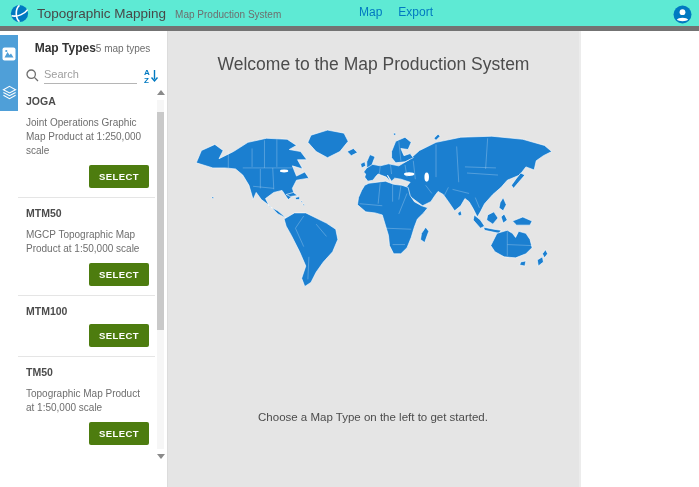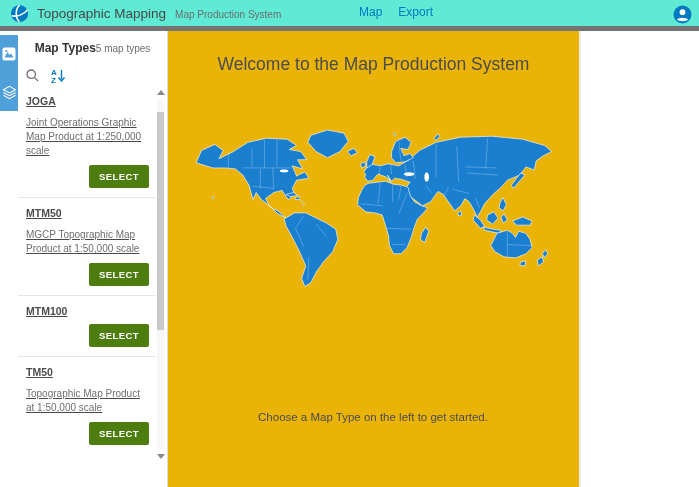--- a/index.html
+++ b/index.html
@@ -45,21 +45,21 @@
   .search-row { display: flex; align-items: center; padding: 10px 8px 0 8px; height: 30px; }
   .search-icon { flex: 0 0 auto; margin-right: 5px; }
   .search-input {
     flex: 1 1 auto; border: none; outline: none; border-bottom: 1px solid #b5b5b5;
     font-family: "Liberation Sans", sans-serif; font-size: 11px; color: #4a4a4a;
     padding: 2px 0 3px 0; width: 90px; background: transparent;
   }
   .search-input::placeholder { color: #9e9e9e; }
   .sort-btn { flex: 0 0 auto; margin-left: 7px; cursor: pointer; }
 
-  .card-list { position: absolute; left: 0; right: 12px; top: 55px; bottom: 0; overflow: hidden; text-decoration: underline; }
+  .card-list { position: absolute; left: 0; right: 12px; top: 55px; bottom: 0; overflow: hidden; }
   .card { padding: 7px 6px 9px 8px; border-bottom: 1px solid #e5e5e5; }
   .card:last-child { border-bottom: none; }
   .card-title { font-size: 10.5px; font-weight: bold; color: #4c4c4c; padding: 2px 0 0 0; }
   .card-desc { font-size: 10px; line-height: 14px; color: #6e6e6e; margin-top: 9px; }
   .card-btn-row { text-align: right; margin-top: 7px; }
   .select-btn {
     display: inline-block; background: #4d7c0f; color: #ffffff; border: none; cursor: pointer;
     font-family: "Liberation Sans", sans-serif; font-size: 9.5px; font-weight: bold;
     letter-spacing: 0.4px; padding: 6px 10px; border-radius: 2px;
   }
@@ -70,21 +70,21 @@
   .sb-thumb { position: absolute; left: 1px; width: 7px; top: 24px; height: 218px; background: #c9c9c9; cursor: pointer; }
   .sb-up, .sb-down { position: absolute; left: 0; width: 9px; height: 10px; cursor: pointer; }
   .sb-up { top: 0; } .sb-down { bottom: 0; }
   .sb-up::after, .sb-down::after {
     content: ""; position: absolute; left: 1px; border-left: 4px solid transparent; border-right: 4px solid transparent;
   }
   .sb-up::after { top: 2px; border-bottom: 5px solid #8a8a8a; }
   .sb-down::after { bottom: 2px; border-top: 5px solid #8a8a8a; }
 
   
-  .main { width: 413px; height: 100%; position: relative; background: #eab308; border-right: 2px solid #ececec; flex: 0 0 auto; }
+  .main { width: 413px; height: 100%; position: relative; background: #e5e5e5; border-right: 2px solid #ececec; flex: 0 0 auto; }
   .welcome-title { position: absolute; top: 23px; left: 0; right: 0; text-align: center; font-size: 17.5px; color: #4c4c4c; }
   .map-wrap { position: absolute; top: 95px; left: 0; right: 0; text-align: center; }
   .caption { position: absolute; top: 380px; left: 0; right: 1px; text-align: center; font-size: 11.5px; color: #4c4c4c; }
   .right-fill { flex: 1 1 auto; background: #fff; }
 </style>
 </head>
 <body>
 
 <div class="header">
   <svg class="logo" viewBox="0 0 19 19">
@@ -130,20 +130,21 @@
       <div class="panel-head">
         <span class="panel-title">Map Types</span>
         <span class="panel-count">5 map types</span>
       </div>
 
       <div class="search-row">
         <svg class="search-icon" width="13" height="13" viewBox="0 0 13 13">
           <circle cx="5.2" cy="5.2" r="4.2" fill="none" stroke="#6e6e6e" stroke-width="1.3"></circle>
           <line x1="8.4" y1="8.4" x2="12" y2="12" stroke="#6e6e6e" stroke-width="1.3"></line>
         </svg>
+        <input class="search-input" type="text" placeholder="Search" style="">
         <svg class="sort-btn" width="15" height="16" viewBox="0 0 15 16">
           <text x="0" y="7.5" font-family="Liberation Sans, sans-serif" font-size="8" font-weight="bold" fill="#0079c1">A</text>
           <text x="0" y="15.5" font-family="Liberation Sans, sans-serif" font-size="8" font-weight="bold" fill="#0079c1">Z</text>
           <line x1="10.5" y1="3" x2="10.5" y2="12.5" stroke="#0079c1" stroke-width="1.4"></line>
           <path d="M7.5,10.5 L10.5,14 L13.5,10.5" fill="none" stroke="#0079c1" stroke-width="1.4"></path>
         </svg>
       </div>
 
       <div class="card-list" id="card-list">
   <div class="card">

